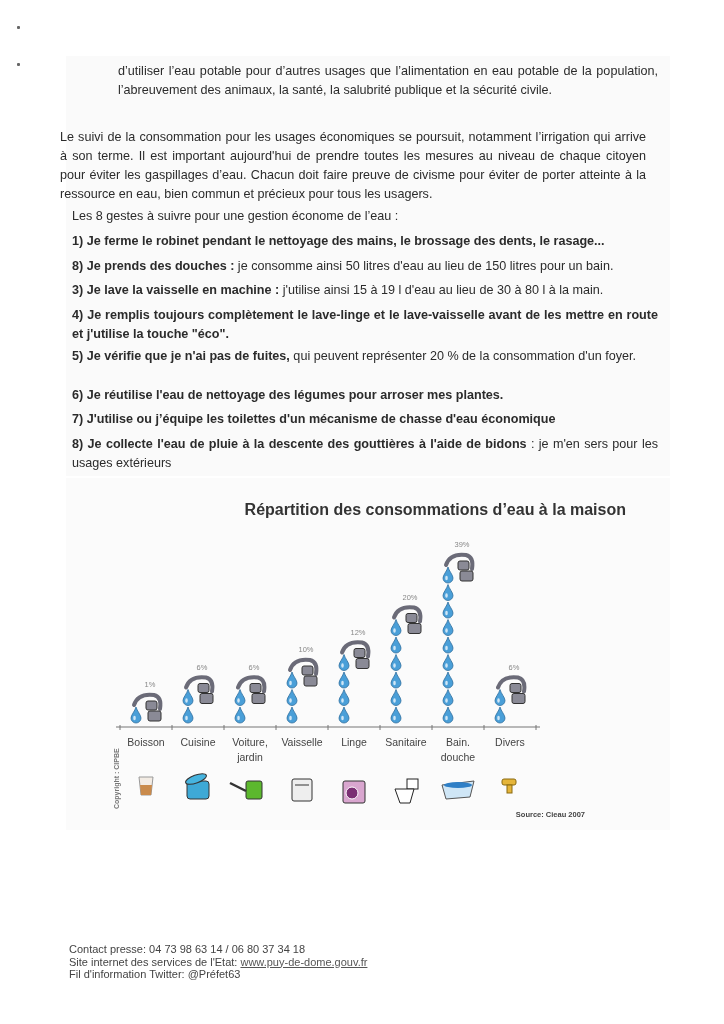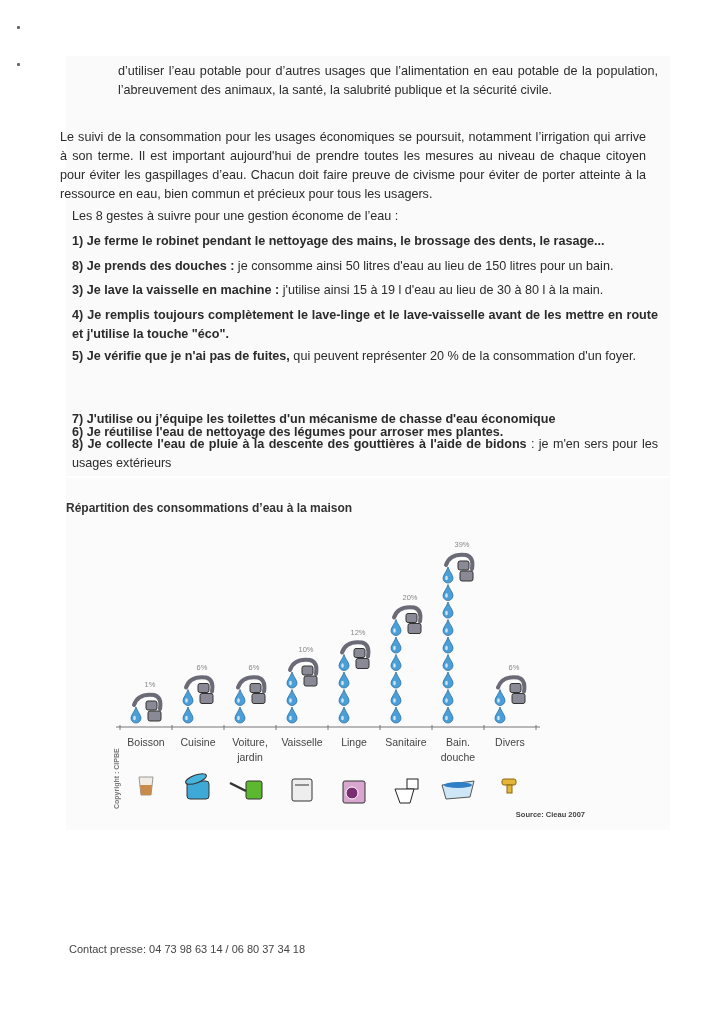--- a/index.html
+++ b/index.html
@@ -7,22 +7,22 @@
          font-family: "Liberation Sans", sans-serif; color: #2b2b2b; }
   .mark { position: absolute; left: 17px; width: 3px; height: 3px; background: #666; border-radius: 1px; }
   .textblock { position: absolute; left: 66px; width: 604px; top: 56px; height: 420px; background: #fafafa; }
   .p { position: absolute; font-size: 12.6px; line-height: 19px; text-align: justify; text-align-last: left; }
   .b { font-weight: bold; }
   #intro { left: 118px; width: 540px; top: 62px; }
   #suivi { left: 60px; width: 586px; top: 128px; }
   #gestes-title { left: 72px; width: 586px; top: 207px; }
   .geste { left: 72px; width: 586px; }
   .chartbox { position: absolute; left: 66px; top: 478px; width: 604px; height: 352px; background: #fbfbfb; }
-  #chart-title { position: absolute; left: 66px; width: 560px; top: 501px; text-align: left;
-                 font-weight: bold; font-size: 12px; color: #333; }
+  #chart-title { position: absolute; left: 66px; width: 560px; top: 501px; text-align: right;
+                 font-weight: bold; font-size: 16px; color: #333; }
   svg#chart { position: absolute; left: 100px; top: 520px; }
   .footer { position: absolute; left: 69px; top: 943px; font-size: 11px; line-height: 12.6px; color: #444; }
   .footer a { color: #555; text-decoration: underline; }
 </style>
 </head>
 <body>
 
 <span class="mark" style="top:26px;"></span>
 <span class="mark" style="top:63px;"></span>
 
@@ -30,21 +30,21 @@
 
 <div class="p" id="intro">d’utiliser l’eau potable pour d’autres usages que l’alimentation en eau potable de la population, l’abreuvement des animaux, la santé, la salubrité publique et la sécurité civile.</div>
 <div class="p" id="suivi">Le suivi de la consommation pour les usages économiques se poursuit, notamment l’irrigation qui arrive à son terme. Il est important aujourd'hui de prendre toutes les mesures au niveau de chaque citoyen pour éviter les gaspillages d’eau. Chacun doit faire preuve de civisme pour éviter de porter atteinte à la ressource en eau, bien commun et précieux pour tous les usagers.</div>
 <div class="p" id="gestes-title">Les 8 gestes à suivre pour une gestion économe de l’eau :</div>
 
 <div class="p geste" style="top:232px;"><span class="b">1) Je ferme le robinet pendant le nettoyage des mains, le brossage des dents, le rasage...</span><span></span></div>
 <div class="p geste" style="top:257px;"><span class="b">8) Je prends des douches :</span><span> je consomme ainsi 50 litres d'eau au lieu de 150 litres pour un bain.</span></div>
 <div class="p geste" style="top:281px;"><span class="b">3) Je lave la vaisselle en machine :</span><span> j'utilise ainsi 15 à 19 l d'eau au lieu de 30 à 80 l à la main.</span></div>
 <div class="p geste" style="top:306px;"><span class="b">4) Je remplis toujours complètement le lave-linge et le lave-vaisselle avant de les mettre en route et j'utilise la touche "éco".</span><span></span></div>
 <div class="p geste" style="top:347px;"><span class="b">5) Je vérifie que je n'ai pas de fuites,</span><span> qui peuvent représenter 20 % de la consommation d'un foyer.</span></div>
-<div class="p geste" style="top:386px;margin-top:37px;"><span class="b">6) Je réutilise l'eau de nettoyage des légumes pour arroser mes plantes.</span><span></span></div>
+<div class="p geste" style="top:386px;"><span class="b">6) Je réutilise l'eau de nettoyage des légumes pour arroser mes plantes.</span><span></span></div>
 <div class="p geste" style="top:410px;"><span class="b">7) J'utilise ou j’équipe les toilettes d'un mécanisme de chasse d'eau économique</span><span></span></div>
 <div class="p geste" style="top:435px;"><span class="b">8) Je collecte l'eau de pluie à la descente des gouttières à l'aide de bidons</span><span> : je m'en sers pour les usages extérieurs</span></div>
 
 <div class="chartbox"></div>
 <div id="chart-title">Répartition des consommations d’eau à la maison</div>
 
 <svg id="chart" width="500" height="305">
     <line x1="16" y1="207" x2="440" y2="207" stroke="#777777" stroke-width="1.2"></line>
     <line x1="20" y1="205" x2="20" y2="210" stroke="#777777" stroke-width="1"></line>
     <line x1="72" y1="205" x2="72" y2="210" stroke="#777777" stroke-width="1"></line>
@@ -218,13 +218,15 @@
         <rect x="402" y="259" width="14" height="6" rx="2" fill="#e5b53a" stroke="#8a6a10"></rect>
         <rect x="407" y="265" width="5" height="8" fill="#e5b53a" stroke="#8a6a10"></rect>
       </g>
     </g>
     <text x="0" y="0" font-size="7" font-weight="bold" fill="#777" font-family="Liberation Sans, sans-serif" transform="translate(19 289) rotate(-90)">Copyright : CIPBE</text>
     <text x="485" y="297" text-anchor="end" font-size="7.5" font-weight="bold" fill="#444" font-family="Liberation Sans, sans-serif">Source: Cieau 2007</text>
   </svg>
 
 <div class="footer">
   <div>Contact presse: 04 73 98 63 14 / 06 80 37 34 18</div>
+  <div><span>Site internet des services de l'Etat: </span><a>www.puy-de-dome.gouv.fr</a></div>
+  <div>Fil d'information Twitter: @Préfet63</div>
 </div>
 
 </body></html>

